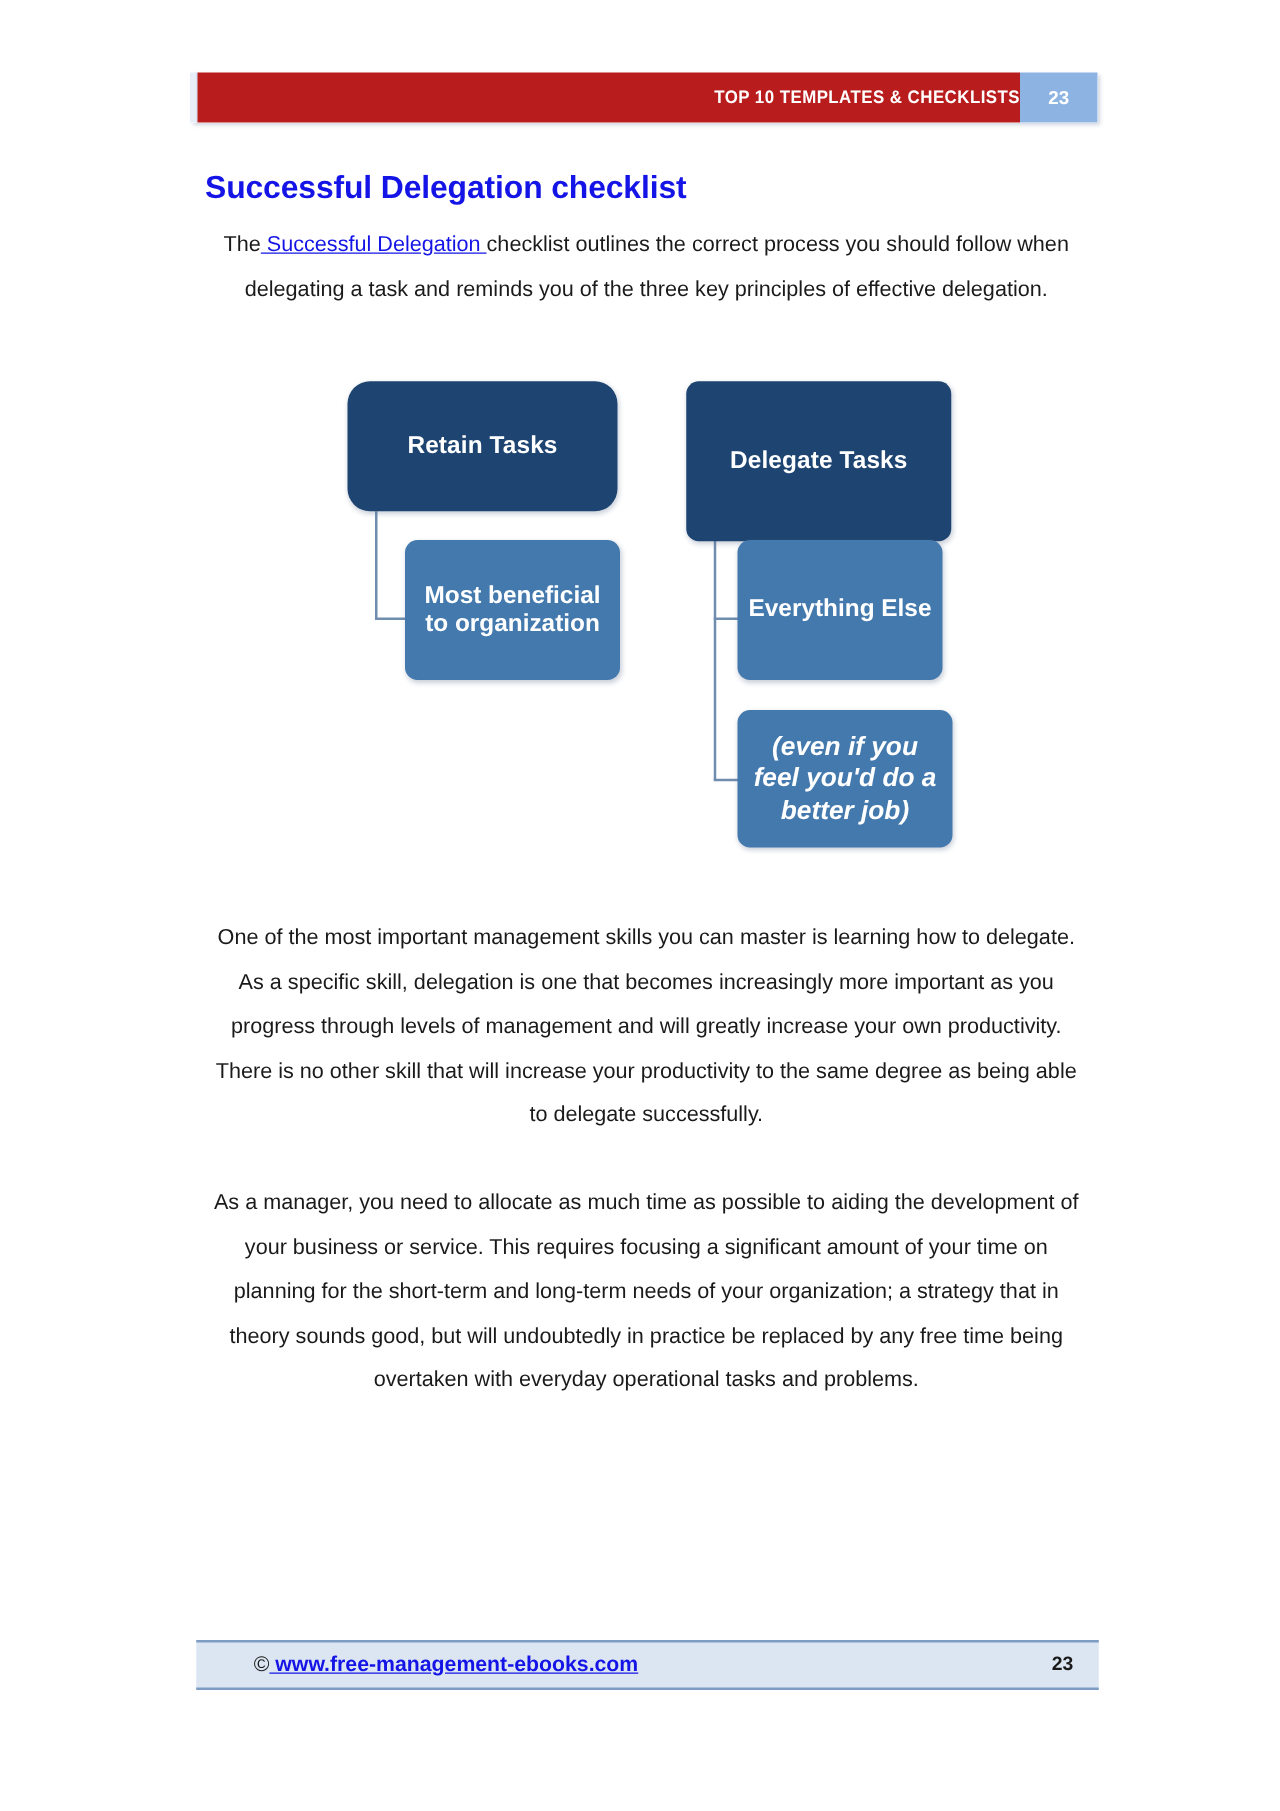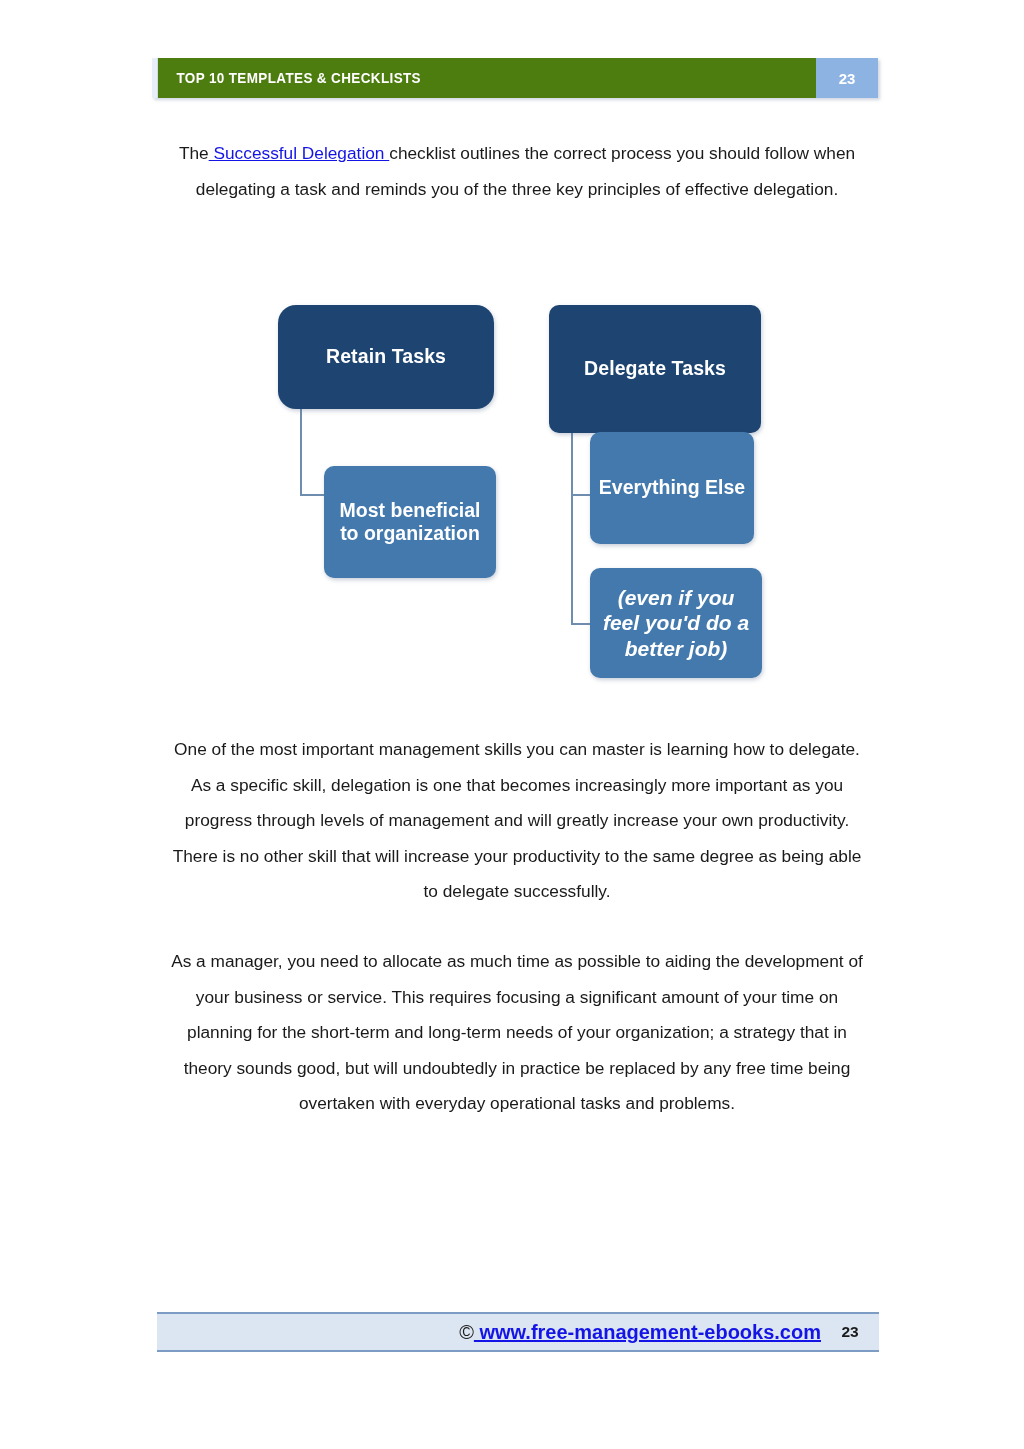--- a/index.html
+++ b/index.html
@@ -35,24 +35,25 @@
     box-shadow: 2px 2px 3px rgba(120,140,170,0.35);
   }
   .header-edge {
     width: 5px;
     background: #e8eef7;
     border-right: 1px solid #cfdcee;
     flex: 0 0 auto;
   }
   .header-main {
     flex: 1 1 auto;
-    background: #4d7c0f;
-    display: flex;
-    align-items: center;
-    padding-right: 19px;
+    background: #b91c1c;
+    display: flex;
+    align-items: center;
+    justify-content: flex-end;
+    padding-right: 0;
   }
   .header-title {
     color: #ffffff;
     font-size: 14.5px;
     font-weight: bold;
     letter-spacing: 0.4px;
     font-family: "Liberation Sans Narrow", "Liberation Sans", sans-serif;
     transform: scaleX(0.93);
     transform-origin: right center;
     white-space: nowrap;
@@ -128,21 +129,21 @@
   }
   .dbox.italic {
     font-style: italic;
     font-size: 21px;
     line-height: 1.22;
   }
   .dbox .btext { line-height: 1.2; padding: 0 8px; }
 
   
   #box-retain   { left: 8px;   top: 9px;   width: 216px; height: 104px; border-radius: 18px; }
-  #box-most     { left: 54px;  top: 136px; width: 172px; height: 112px; margin-top: 34px; }
+  #box-most     { left: 54px;  top: 136px; width: 172px; height: 112px; }
   #box-delegate { left: 279px; top: 9px;   width: 212px; height: 128px; }
   #box-every    { left: 320px; top: 136px; width: 164px; height: 112px; }
   #box-even     { left: 320px; top: 272px; width: 172px; height: 110px; }
 
   
   .conn {
     position: absolute;
     background: #6f8daf;
   }
   .conn.v { width: 1.5px; }
@@ -162,22 +163,22 @@
     height: 40px;
     background: #dce6f2;
     border-top: 2px solid #7d9cc4;
     border-bottom: 2px solid #7d9cc4;
     display: flex;
     align-items: center;
     box-sizing: border-box;
   }
   .footer-center {
     flex: 1 1 auto;
-    text-align: right;
-    font-size: 20px;
+    text-align: left;
+    font-size: 17px;
     font-weight: bold;
     color: #1a1a1a;
     padding-left: 46px;
   }
   .footer-link {
     color: #1414e6;
     text-decoration: underline;
     font-weight: bold;
   }
   .footer-copy {
@@ -200,20 +201,21 @@
 
   <div class="header-band">
     <div class="header-edge"></div>
     <div class="header-main">
       <span class="header-title">TOP 10 TEMPLATES &amp; CHECKLISTS</span>
     </div>
     <div class="header-pagenum">23</div>
   </div>
 
   <div class="content">
+    <h1 class="doc-title">Successful Delegation checklist</h1>
     <p class="para"><span>The</span><a class="inline-link" href="#"> Successful Delegation </a><span>checklist outlines the correct process you should follow when delegating a task and reminds you of the three key principles of effective delegation.</span></p>
   </div>
 
   <div class="diagram">
 
     <div class="conn v" id="conn-left-v"></div>
     <div class="conn h" id="conn-left-h"></div>
     <div class="conn v" id="conn-right-v"></div>
     <div class="conn h" id="conn-right-h1"></div>
     <div class="conn h" id="conn-right-h2"></div>

